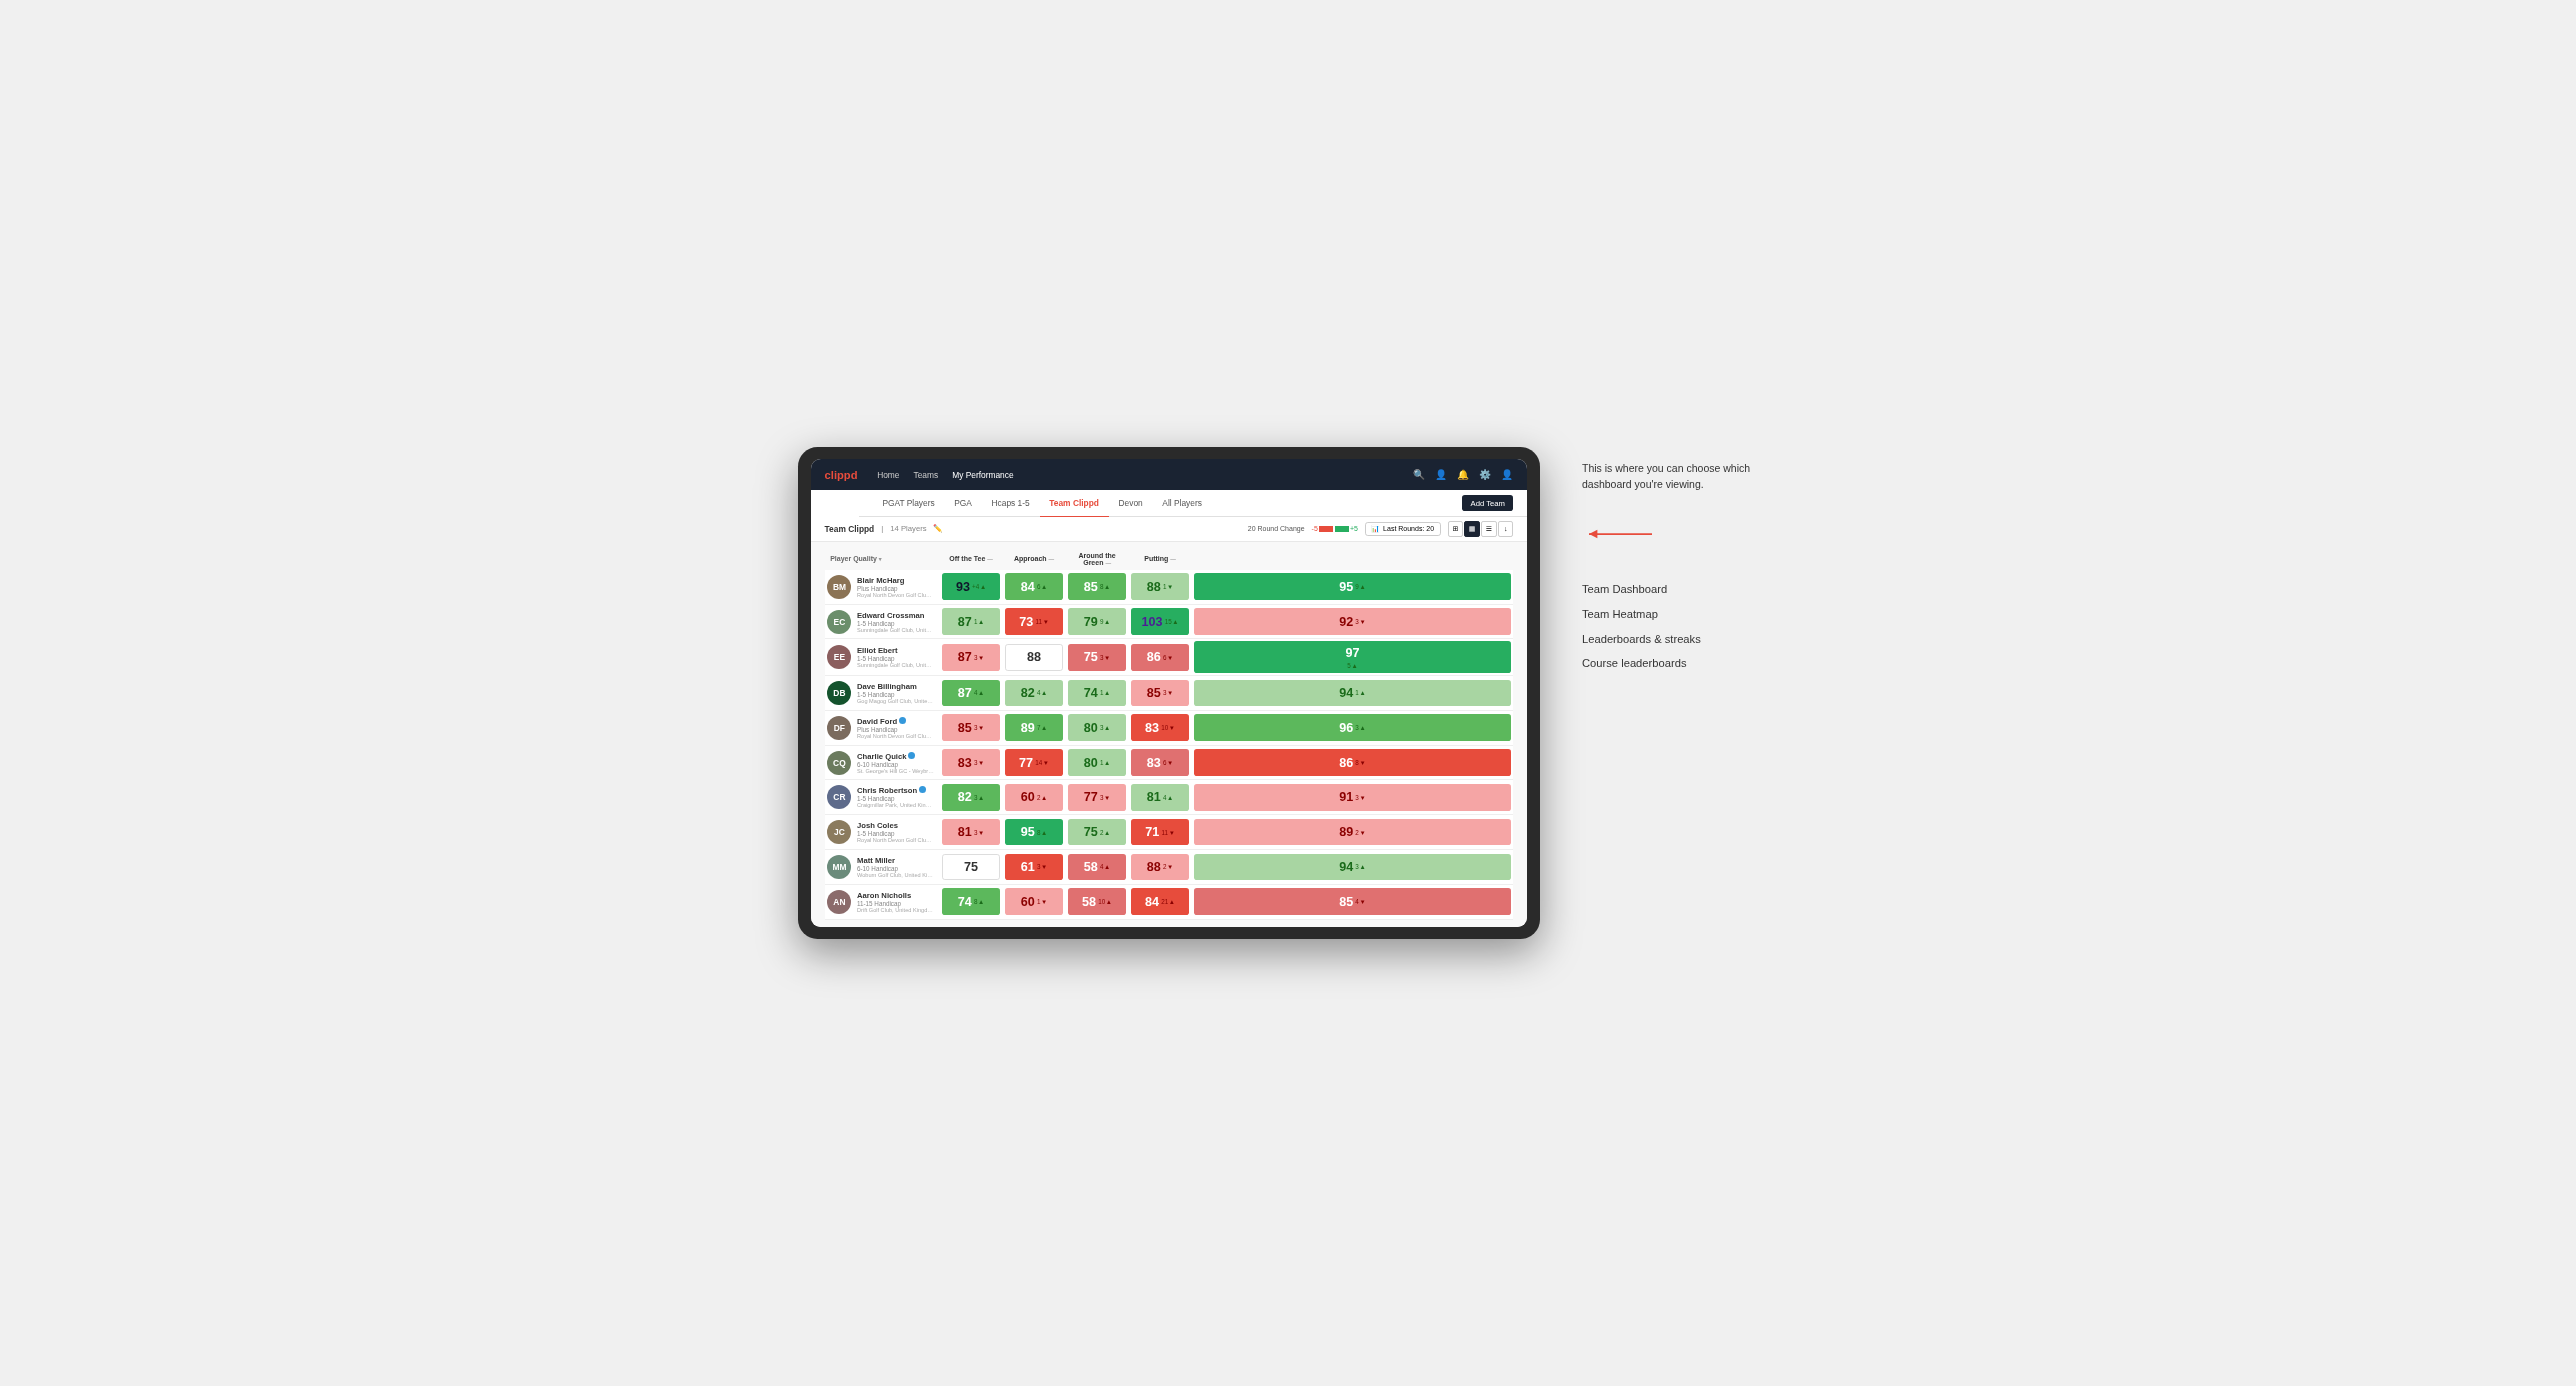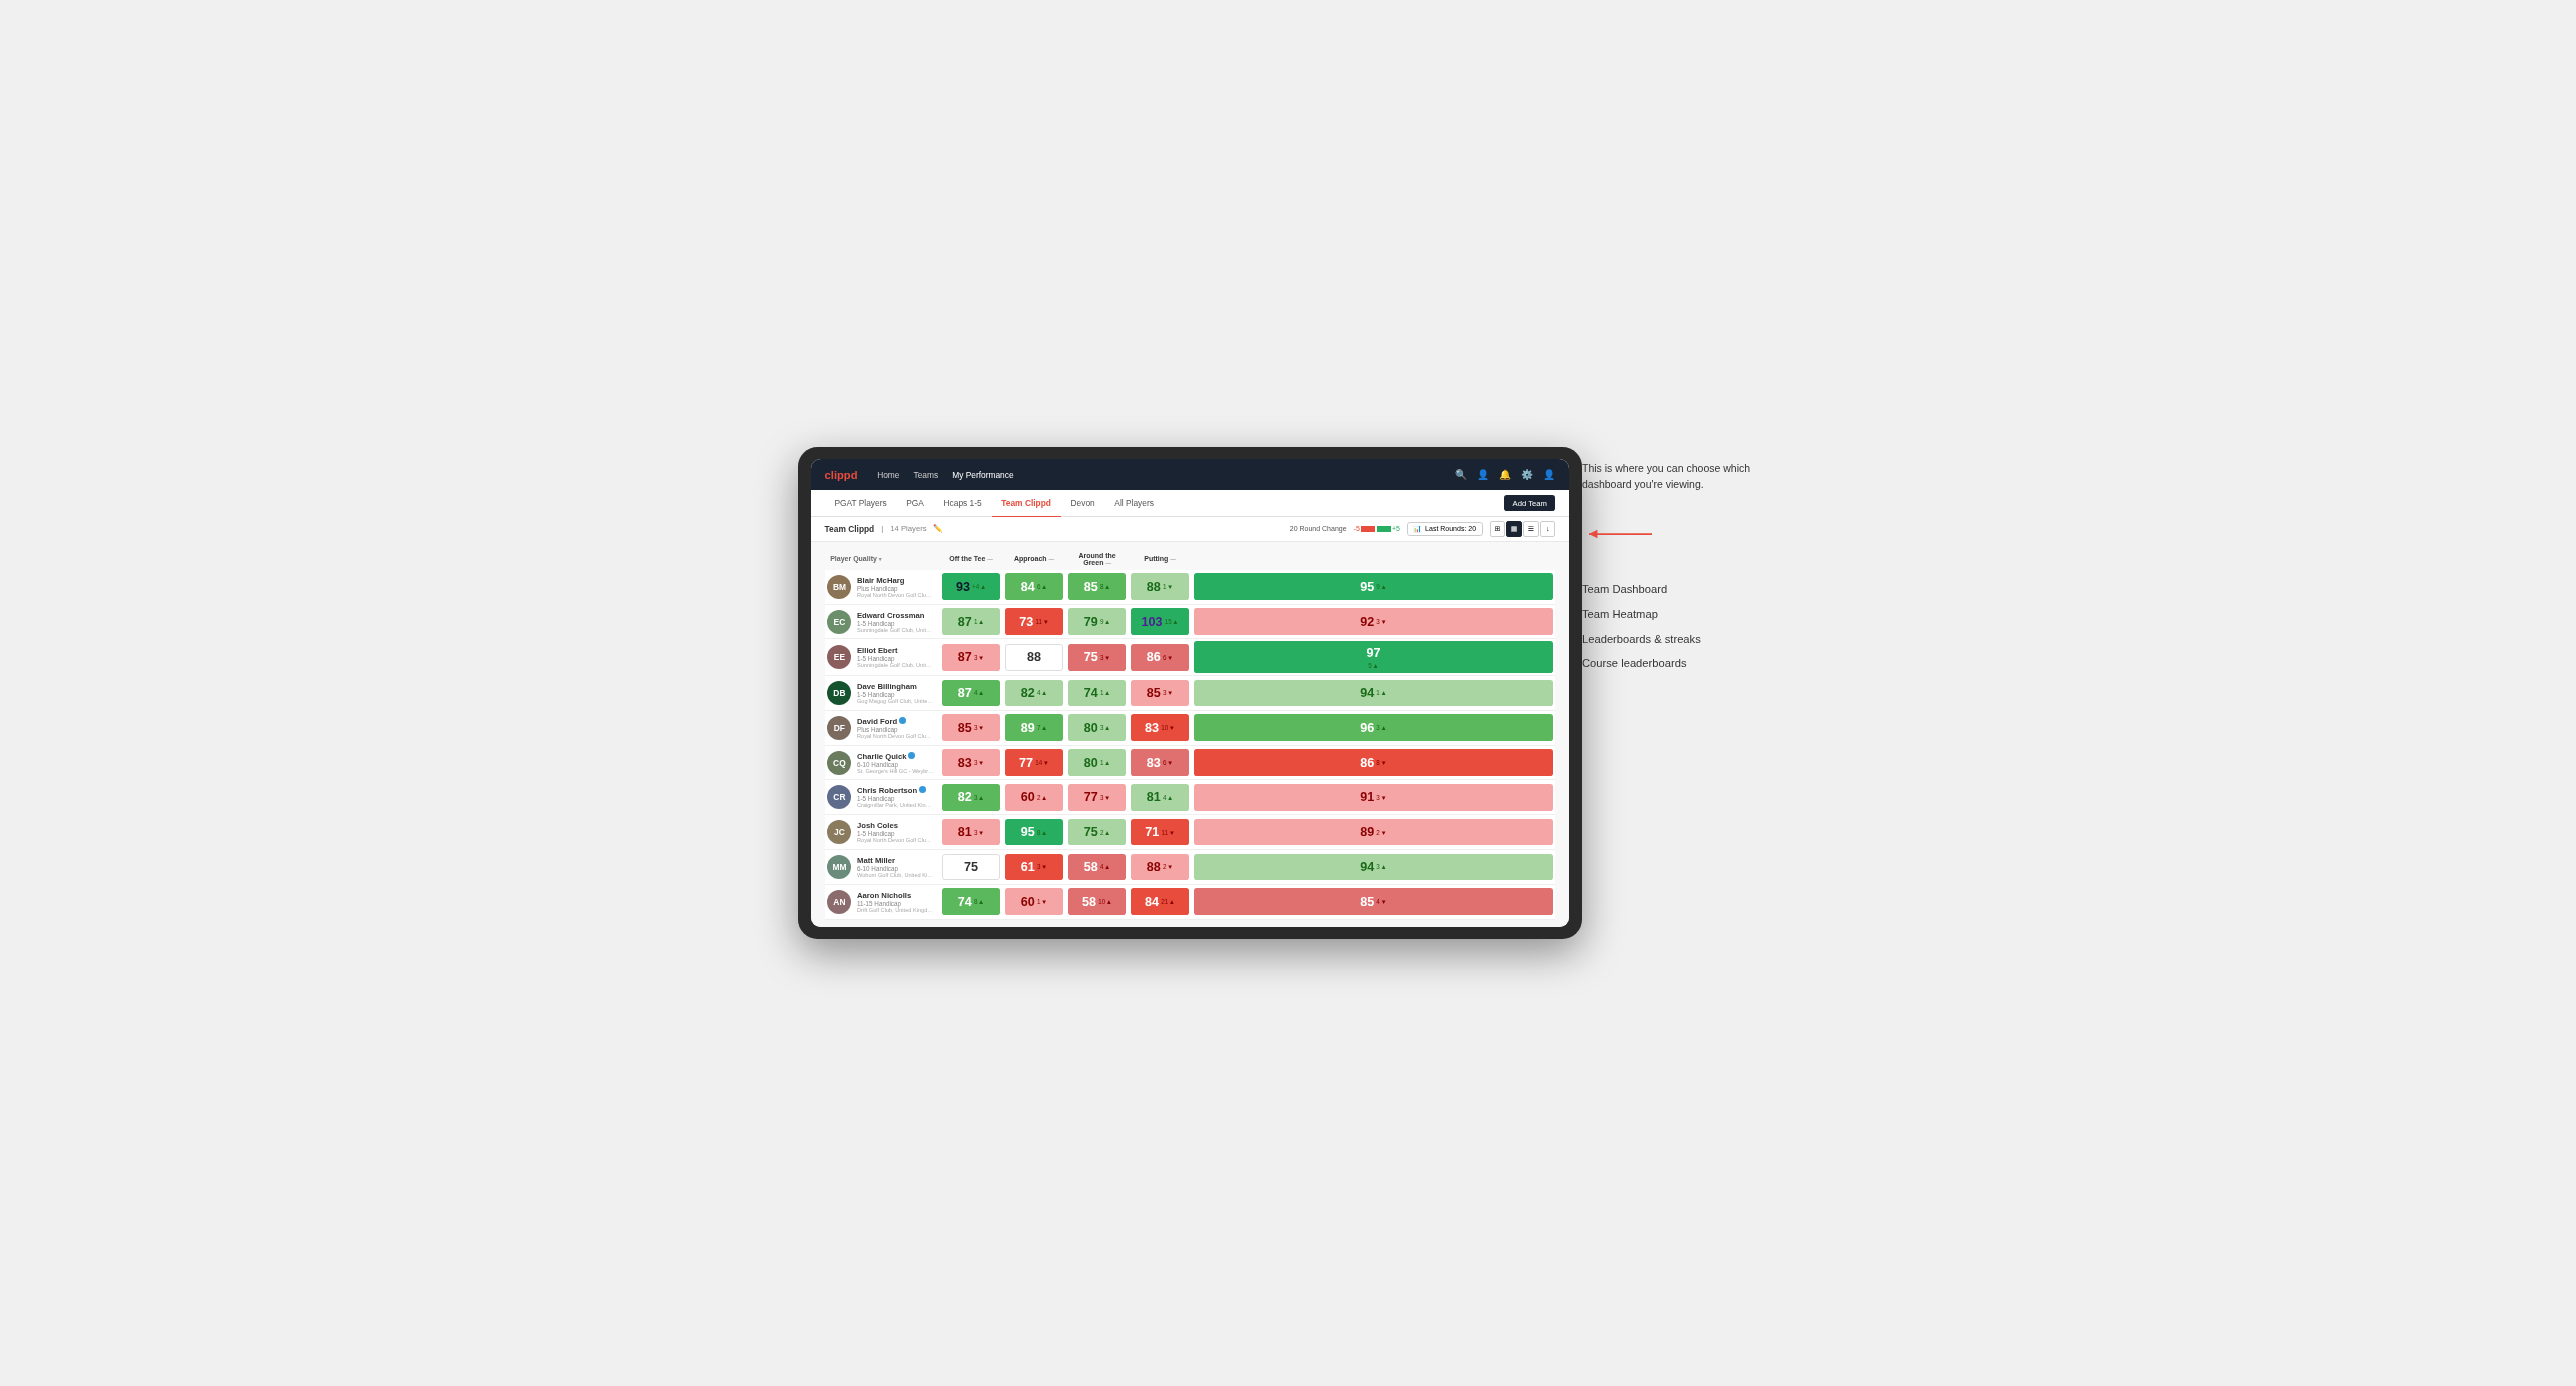--- a/index.html
+++ b/index.html
@@ -9,20 +9,21 @@
       display: flex;
       justify-content: center;
       align-items: center;
       min-height: 100vh;
       padding: 14px;
     }
 
     .page-wrapper {
       display: flex;
       align-items: flex-start;
+      gap: 42px;
       max-width: 980px;
       width: 100%;
     }
 
     
     .tablet-frame {
       background: #2a2a2a;
       border-radius: 19.6px;
       padding: 12.6px;
       box-shadow: 0 14px 42px rgba(0,0,0,0.4);
@@ -82,20 +83,21 @@
     }
 
     
     .sub-nav {
       background: #fff;
       border-bottom: 0.7px solid #e0e0e0;
       display: flex;
       align-items: center;
       padding: 10px 14px;
       height: 26.6px;
+      margin-left: 48px;
     }
 
     .sub-nav-links {
       display: flex;
       gap: 0;
       flex: 1;
     }
 
     .sub-nav-link {
       color: #555;

